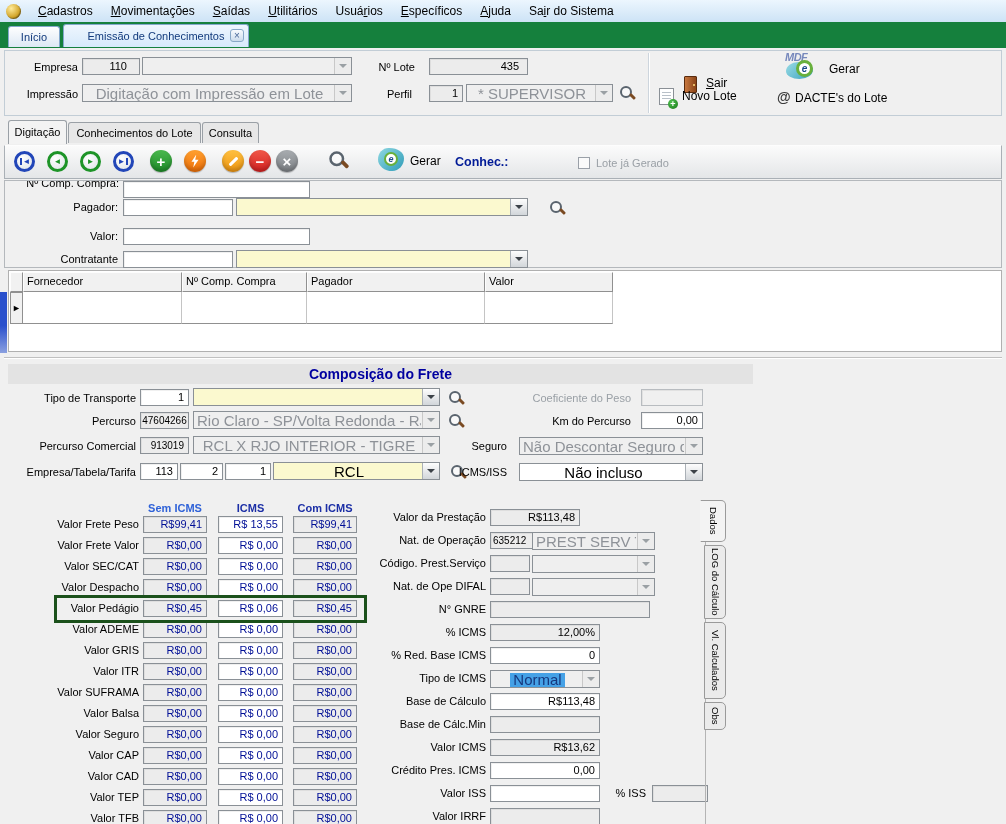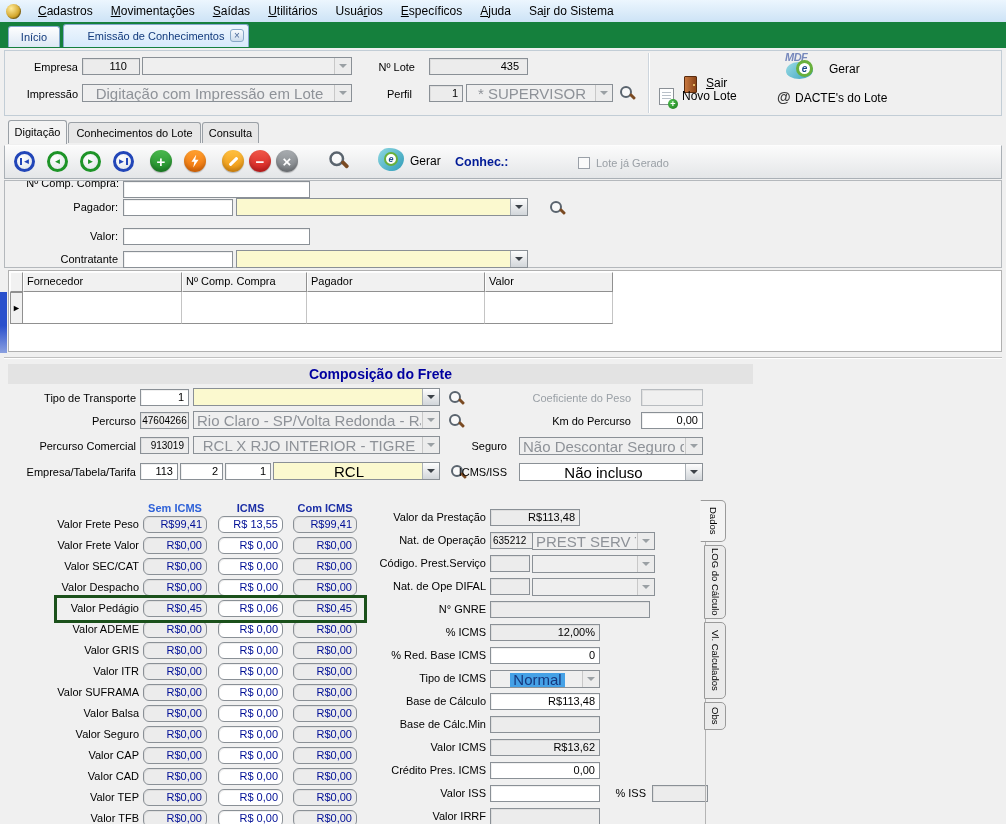--- a/index.html
+++ b/index.html
@@ -24,21 +24,21 @@
   .panelbox{background:#f0f0f0;border:1px solid #c2cdd6;box-sizing:border-box;}
   .lbl{position:absolute;height:17px;line-height:17px;white-space:nowrap;font-size:11px;}
   .rlbl{text-align:right;}
   .glbl{color:#9aa0a6;}
   .f3d{position:absolute;height:17px;box-sizing:border-box;background:#fff;border:1px solid #8a9096;
        font-size:11px;line-height:15px;padding:0 4px;white-space:nowrap;overflow:hidden;
        box-shadow:inset 1px 1px 0 rgba(0,0,0,.06);}
   .f3d.gray{background:#ececec;}
   .f3d.dis{background:#f0f0f0;border-color:#b8bcc0;}
   .right{text-align:right;}
-  .navy{color:#000f96;border-radius:6px;}
+  .navy{color:#000f96;}
   .combo{position:absolute;height:18px;box-sizing:border-box;background:#fff;border:1px solid #8a9096;}
   .combo .ct{position:absolute;left:3px;top:1px;right:18px;line-height:15px;font-size:15px;
              white-space:nowrap;overflow:hidden;text-align:center;}
   .cbtn{position:absolute;right:0;top:0;bottom:0;width:16px;
         background:linear-gradient(#fdfdfd,#d2d6da);border-left:1px solid #aab0b6;
         display:flex;align-items:center;justify-content:center;}
   .combo.dis{background:#efefef;}
   .combo.dis .ct{color:#8e9298;}
   .combo.dis .cbtn{background:#ececec;border-left-color:#c8c8c8;}
   .combo.yellow{background:#fbf9cf;}

